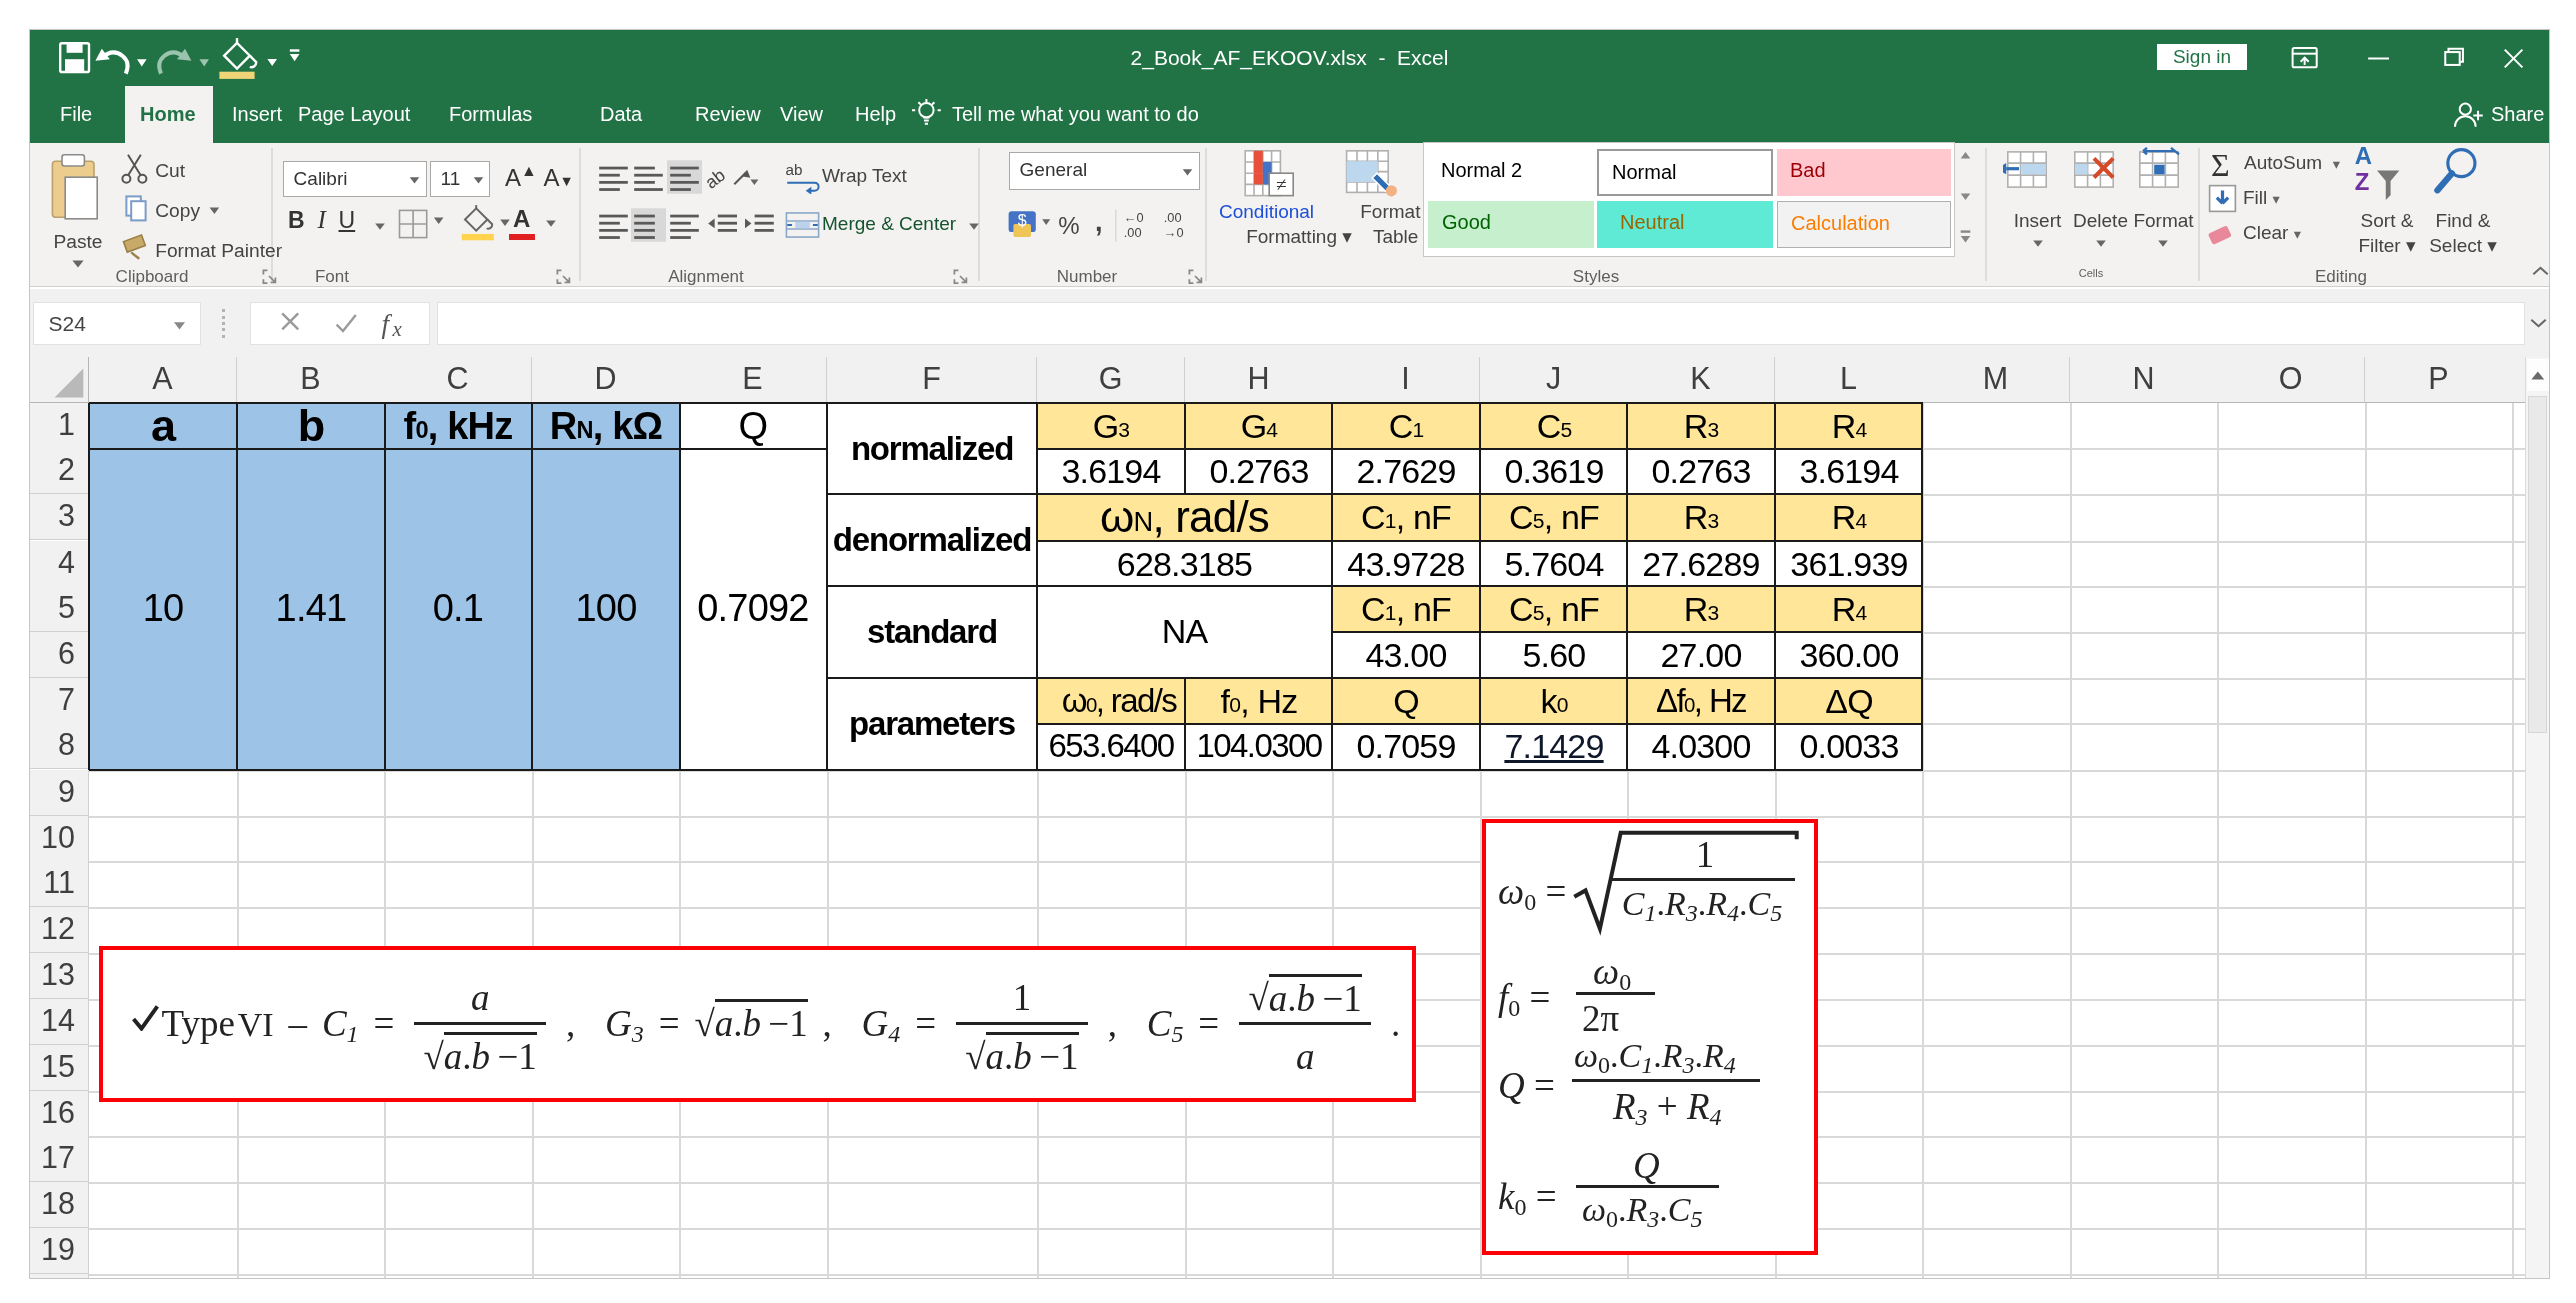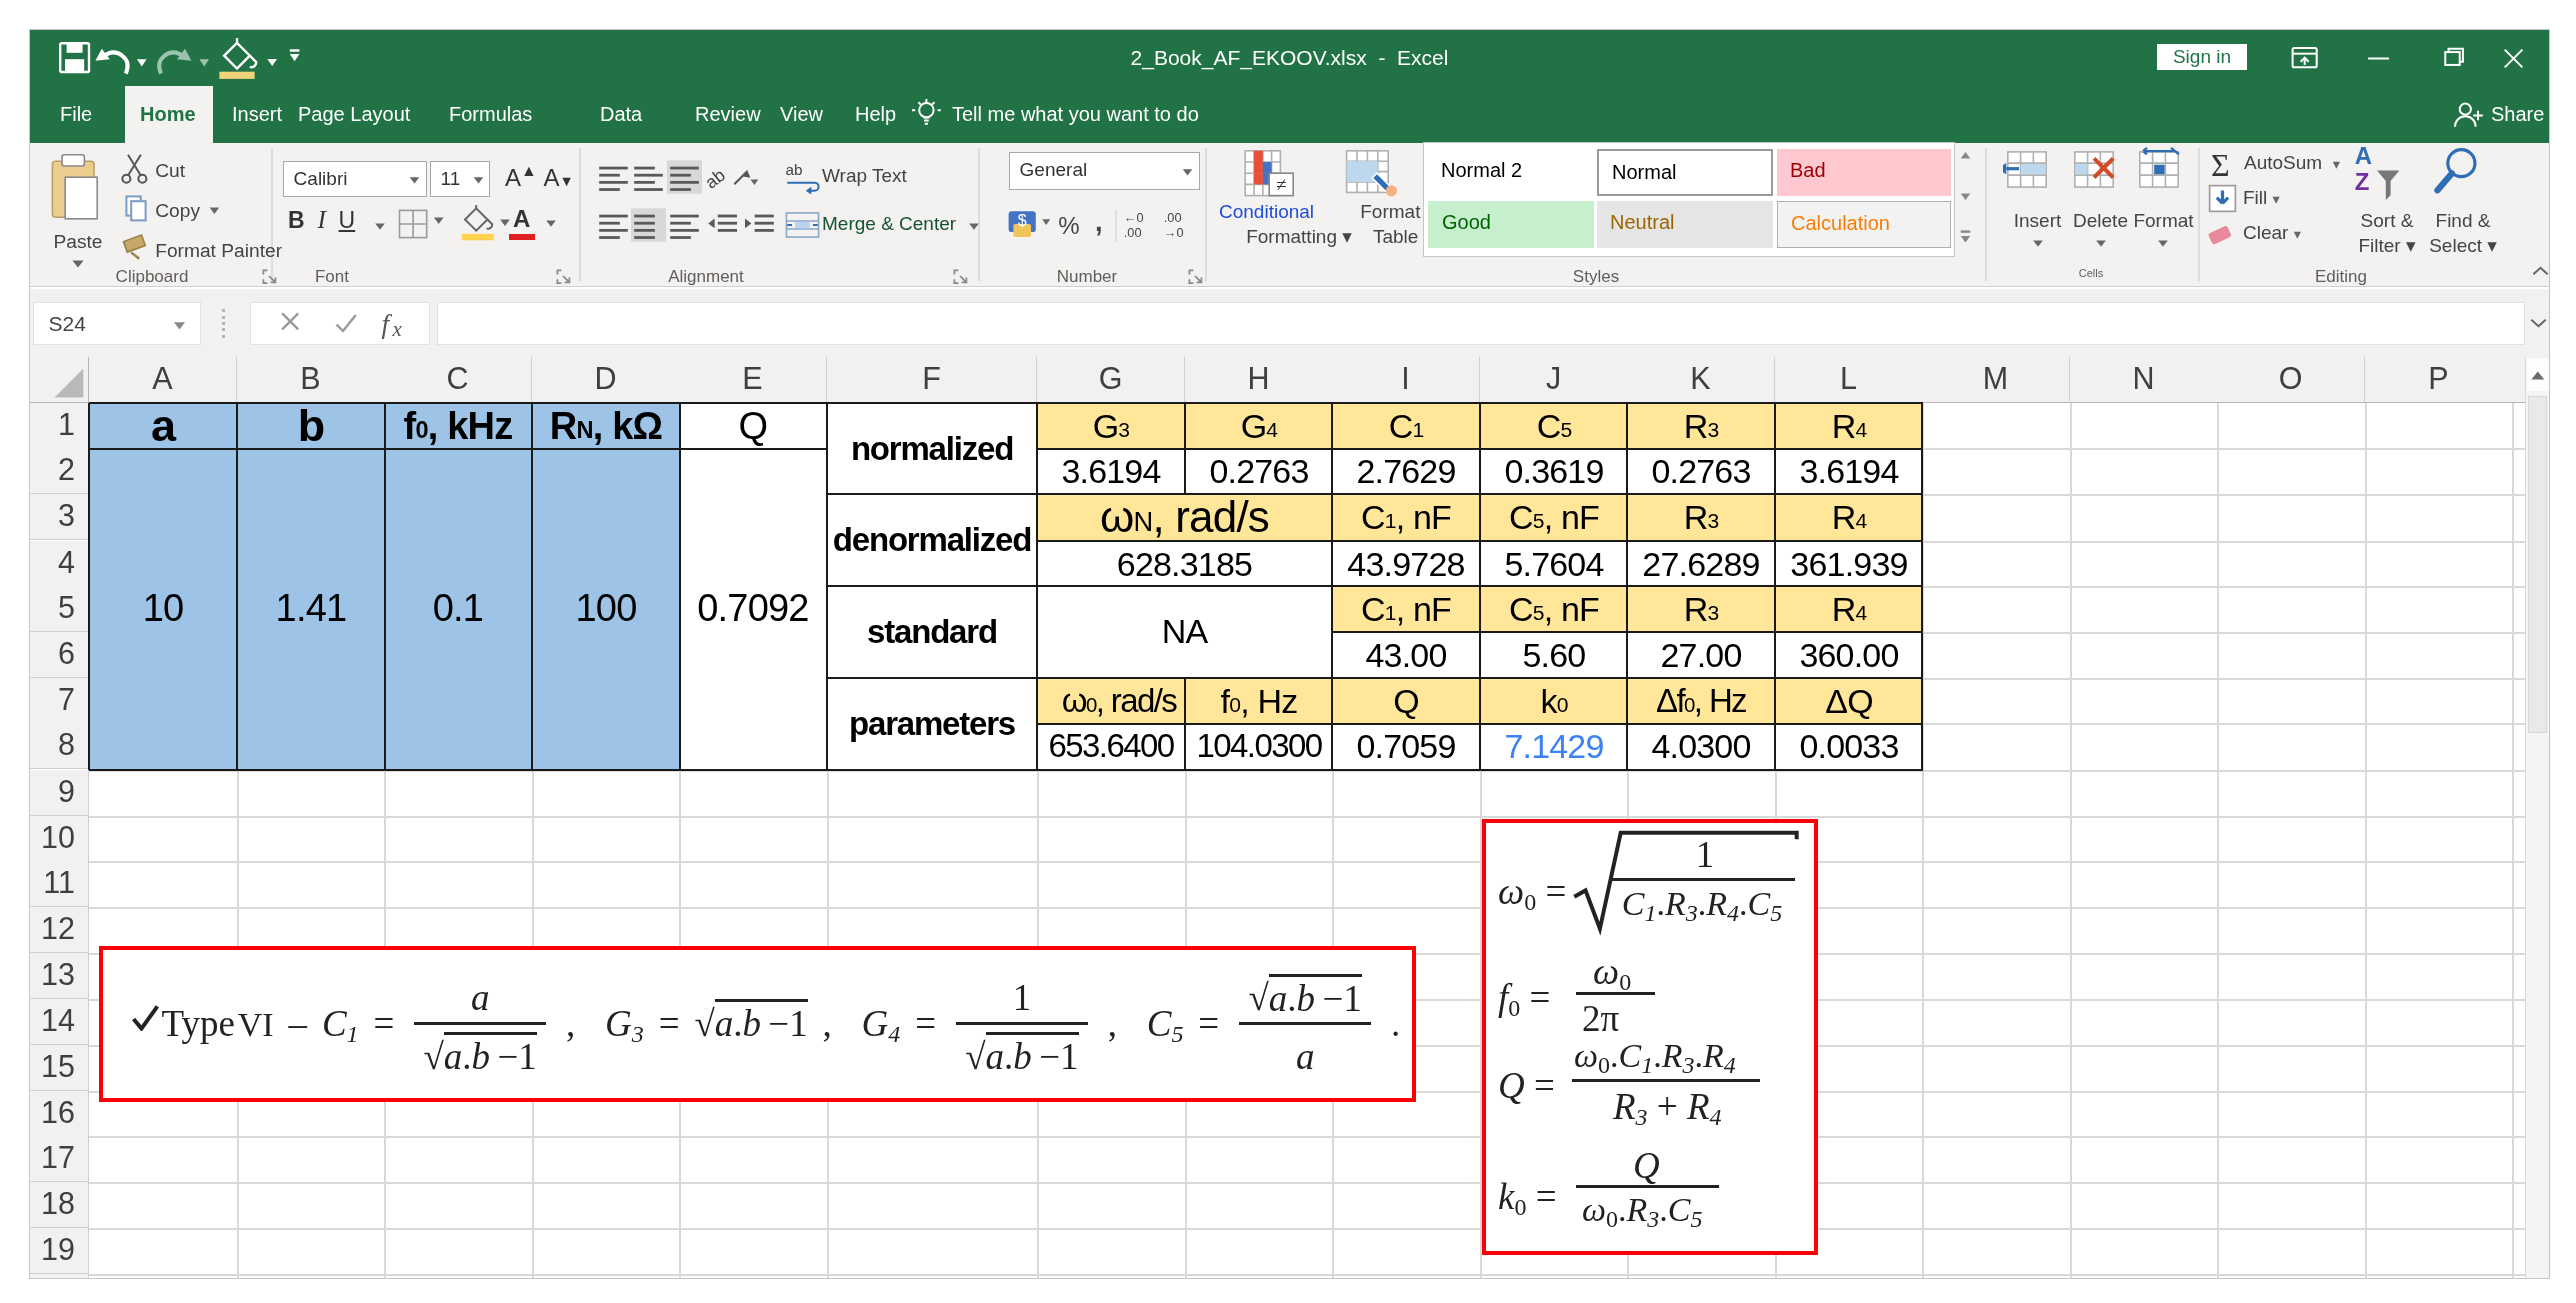--- a/index.html
+++ b/index.html
@@ -298,21 +298,21 @@
 <path d="M40 30 l16 16 6 12 -12 -6 -16 -16 z" fill="#2f6db5" stroke="#fff" stroke-width="2"></path>
 <circle cx="58" cy="52" r="7" fill="#f4b183"></circle>
 </svg>
     <div class="a" style="left:1293px;top:171px;width:160px;text-align:center;font-size:19px;color:#444;">Format as</div>
     <div class="a" style="left:1293px;top:195px;width:160px;text-align:center;font-size:19px;color:#444;">Table ▾</div>
     <div class="a" style="left:1393px;top:112px;width:532px;height:115px;background:#fff;border:1.6px solid #c8c6c4;"></div>
     <div class="a" style="left:1398px;top:119px;width:166px;height:47px;background:#ffffff;color:#000000;font-size:20px;line-height:43px;padding-left:13px;">Normal 2</div>
     <div class="a" style="left:1567px;top:119px;width:176px;height:47px;background:#ffffff;color:#000000;font-size:20px;line-height:43px;padding-left:13px;border:2.4px solid #9a9a9a;">Normal</div>
     <div class="a" style="left:1747px;top:119px;width:174px;height:47px;background:#ffc7ce;color:#9c0006;font-size:20px;line-height:43px;padding-left:13px;">Bad</div>
     <div class="a" style="left:1398px;top:171px;width:166px;height:47px;background:#c6efce;color:#006100;font-size:20px;line-height:43px;padding-left:14px;">Good</div>
-    <div class="a" style="left:1567px;top:171px;width:176px;height:47px;background:#e5e5e5;color:#9c6500;font-size:20px;line-height:43px;padding-left:13px;">Neutral</div>
+    <div class="a" style="left:1567px;top:171px;width:176px;height:47px;background:#5eead4;color:#9c6500;font-size:20px;line-height:43px;padding-left:23px;">Neutral</div>
     <div class="a" style="left:1747px;top:171px;width:174px;height:47px;background:#f2f2f2;color:#fa7d00;font-size:20px;line-height:43px;padding-left:13px;border:1.6px solid #b0b0b0;">Calculation</div>
     <svg class="a" style="left:1925px;top:114px;" width="21" height="112" viewBox="0 0 26 140">
 <path d="M7 18 h12 l-6 -8 z" fill="#888"></path>
 <path d="M7 62 h12 l-6 8 z" fill="#888"></path>
 <rect x="7" y="108" width="12" height="3" fill="#888"></rect>
       <path d="M7 115 h12 l-6 8 z" fill="#888"></path>
 </svg>
     <svg class="a" style="left:1973px;top:117px;" width="48" height="45" viewBox="0 0 60 56">
       <g stroke="#b0b0b0" stroke-width="2" fill="#fff">
         <rect x="6" y="6" width="48" height="44"></rect>
@@ -524,21 +524,21 @@
       <div class="a flex" style="left:1745px;top:275px;width:148px;height:46px;background:#fff;font-size:34px;letter-spacing:-0.8px;color:#000;">360.00</div>
       <div class="a flex" style="left:1007px;top:321px;width:164px;height:46px;background:#ffe699;font-size:33px;letter-spacing:-1.6px;color:#000;">ω<sub>0</sub>, rad/s</div>
       <div class="a flex" style="left:1155px;top:321px;width:148px;height:46px;background:#ffe699;font-size:34px;letter-spacing:-0.8px;color:#000;">f<sub>0</sub>, Hz</div>
       <div class="a flex" style="left:1302px;top:321px;width:148px;height:46px;background:#ffe699;font-size:34px;letter-spacing:-0.8px;color:#000;">Q</div>
       <div class="a flex" style="left:1450px;top:321px;width:148px;height:46px;background:#ffe699;font-size:34px;letter-spacing:-0.8px;color:#000;">k<sub>0</sub></div>
       <div class="a flex" style="left:1745px;top:321px;width:148px;height:46px;background:#ffe699;font-size:34px;letter-spacing:-0.8px;color:#000;">ΔQ</div>
       <div class="a flex" style="left:1597px;top:321px;width:148px;height:46px;background:#ffe699;font-size:33px;letter-spacing:-1.6px;color:#000;">Δf<sub>0</sub>, Hz</div>
       <div class="a flex" style="left:1007px;top:366px;width:148px;height:46px;background:#fff;font-size:33px;letter-spacing:-1.6px;color:#000;">653.6400</div>
       <div class="a flex" style="left:1155px;top:366px;width:148px;height:46px;background:#fff;font-size:33px;letter-spacing:-1.6px;color:#000;">104.0300</div>
       <div class="a flex" style="left:1302px;top:366px;width:148px;height:46px;background:#fff;font-size:34px;letter-spacing:-0.8px;color:#000;">0.7059</div>
-      <div class="a flex" style="left:1450px;top:366px;width:148px;height:46px;background:#fff;font-size:34px;letter-spacing:-0.8px;color:#3b82f6;">7.1429</div>
+      <div class="a flex" style="left:1450px;top:366px;width:148px;height:46px;background:#fff;font-size:34px;letter-spacing:-0.8px;color:#0f172a;text-decoration:underline;">7.1429</div>
       <div class="a flex" style="left:1597px;top:366px;width:148px;height:46px;background:#fff;font-size:34px;letter-spacing:-0.8px;color:#000;">4.0300</div>
       <div class="a flex" style="left:1745px;top:366px;width:148px;height:46px;background:#fff;font-size:34px;letter-spacing:-0.8px;color:#000;">0.0033</div>
       <div class="a" style="left:58px;top:46px;width:2.4px;height:367px;background:#1a1a1a;"></div>
       <div class="a" style="left:206px;top:46px;width:2.4px;height:367px;background:#1a1a1a;"></div>
       <div class="a" style="left:354px;top:46px;width:2.4px;height:367px;background:#1a1a1a;"></div>
       <div class="a" style="left:501px;top:46px;width:2.4px;height:367px;background:#1a1a1a;"></div>
       <div class="a" style="left:649px;top:46px;width:2.4px;height:367px;background:#1a1a1a;"></div>
       <div class="a" style="left:796px;top:46px;width:2.4px;height:367px;background:#1a1a1a;"></div>
       <div class="a" style="left:1006px;top:46px;width:2.4px;height:367px;background:#1a1a1a;"></div>
       <div class="a" style="left:1891px;top:46px;width:2.4px;height:367px;background:#1a1a1a;"></div>

